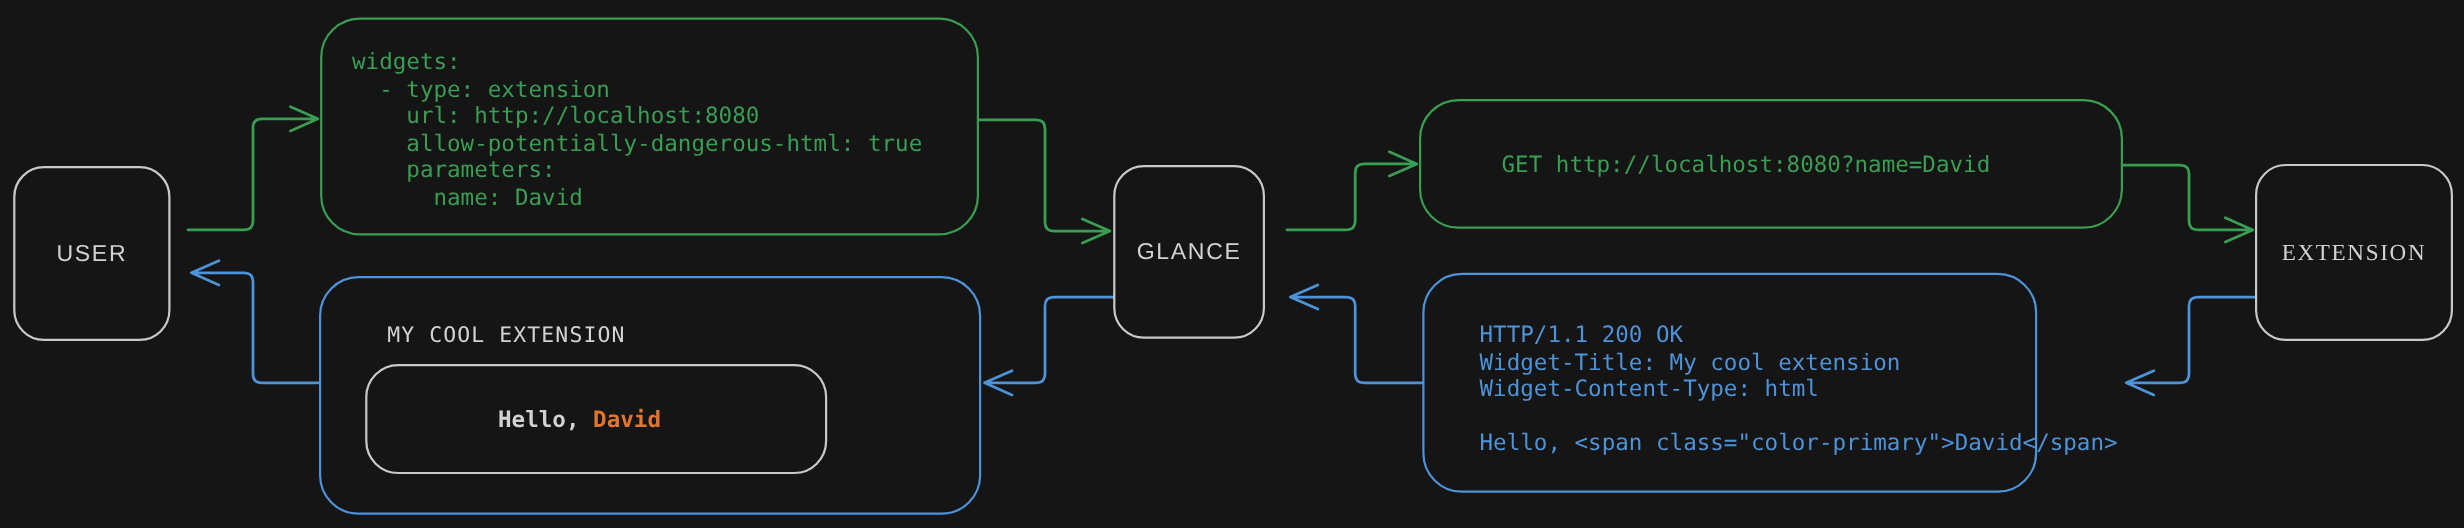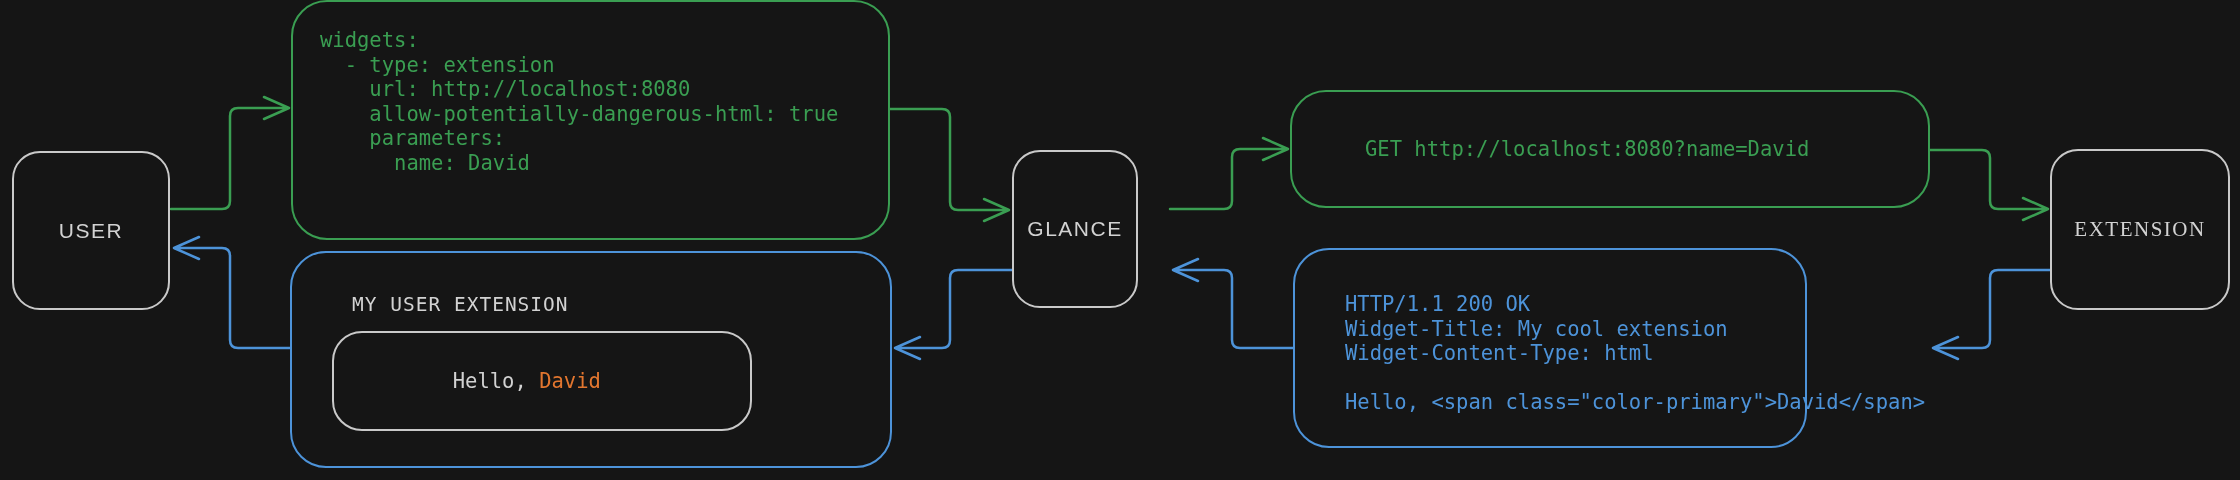--- a/index.html
+++ b/index.html
@@ -32,63 +32,63 @@
     border: 2.5px solid var(--gray_border);
     border-radius: 28px;
     display: flex;
     align-items: center;
     justify-content: center;
     font-family: "Liberation Sans", sans-serif;
     font-size: 21px;
     letter-spacing: 1.5px;
     color: var(--text_light);
   }
-  #user-node      { left: 12px;   top: 151px; width: 158px; height: 159px; justify-content: center; }
-  #glance-node    { left: 1012px; top: 150px; width: 126px; height: 158px; }
+  #user-node      { left: 12px;   top: 151px; width: 143px; height: 159px; justify-content: center; }
+  #glance-node    { left: 1012px; top: 150px; width: 138px; height: 158px; }
   #extension-node { left: 2050px; top: 149px; width: 180px; height: 161px; font-family: Liberation Serif, serif; }
 
   .code-box { border-radius: 36px; }
   .code-box.green-border { border: 2.5px solid var(--green); }
   .code-box.blue-border  { border: 2.5px solid var(--blue); }
 
   pre.code, .code-line {
     margin: 0;
     font-family: "DejaVu Sans Mono", "Liberation Mono", monospace;
     font-size: 20.5px;
     line-height: 24.5px;
     white-space: pre;
   }
   .green-text { color: var(--green); }
   .blue-text  { color: var(--blue); }
 
-  #config-box { left: 291px; top: 0; width: 599px; height: 240px; }
+  #config-box { left: 291px; top: 16px; width: 599px; height: 198px; }
   #config-code { position: absolute; left: 27px; top: 26px; }
 
   #request-box { left: 1290px; top: 90px; width: 640px; height: 118px; display: flex; align-items: center; }
   #request-text { margin-left: 73px; }
 
-  #response-box { left: 1293px; top: 248px; width: 514px; height: 200px; }
+  #response-box { left: 1293px; top: 248px; width: 559px; height: 200px; }
   #response-code { position: absolute; left: 50px; top: 42px; }
 
   #widget-box { left: 290px; top: 251px; width: 602px; height: 217px; }
   #widget-title {
     position: absolute; left: 60px; top: 40px;
     font-size: 19.5px; line-height: 24px;
     letter-spacing: 1px;
     color: var(--text_light);
     white-space: pre;
   }
   #greeting-box {
     position: absolute; left: 40px; top: 78px; width: 420px; height: 100px;
     border: 2.5px solid var(--gray_border);
     border-radius: 30px;
     display: flex; align-items: center;
     box-sizing: border-box;
   }
-  #greeting-text { margin-left: 20px; font-size: 20.5px; white-space: pre; }
+  #greeting-text { margin-left: 20px; font-size: 20.5px; white-space: pre; font-weight: bold; }
   #greeting-prefix { color: var(--text_light); }
   #greeting-name { color: var(--orange); }
 </style>
 </head>
 <body>
 
 <div id="canvas">
 
   <svg id="connectors" viewBox="0 0 2240 480">
     <path class="green" d="M171 209 H222 Q230 209 230 201 V116 Q230 108 238 108 H289 M264 97 L289 108 L264 119"></path>
@@ -128,21 +128,21 @@
 
   <div class="box code-box blue-border" id="response-box">
     <pre class="code blue-text" id="response-code">HTTP/1.1 200 OK
 Widget-Title: My cool extension
 Widget-Content-Type: html
 
 Hello, &lt;span class="color-primary"&gt;David&lt;/span&gt;</pre>
   </div>
 
   <div class="box code-box blue-border" id="widget-box">
-    <div id="widget-title">MY USER EXTENSION</div>
+    <div id="widget-title">MY COOL EXTENSION</div>
     <div id="greeting-box">
       <div id="greeting-text">
         <span id="greeting-prefix">Hello, </span><span id="greeting-name">David</span>
       </div>
     </div>
   </div>
 
 </div>
 
 </body></html>

